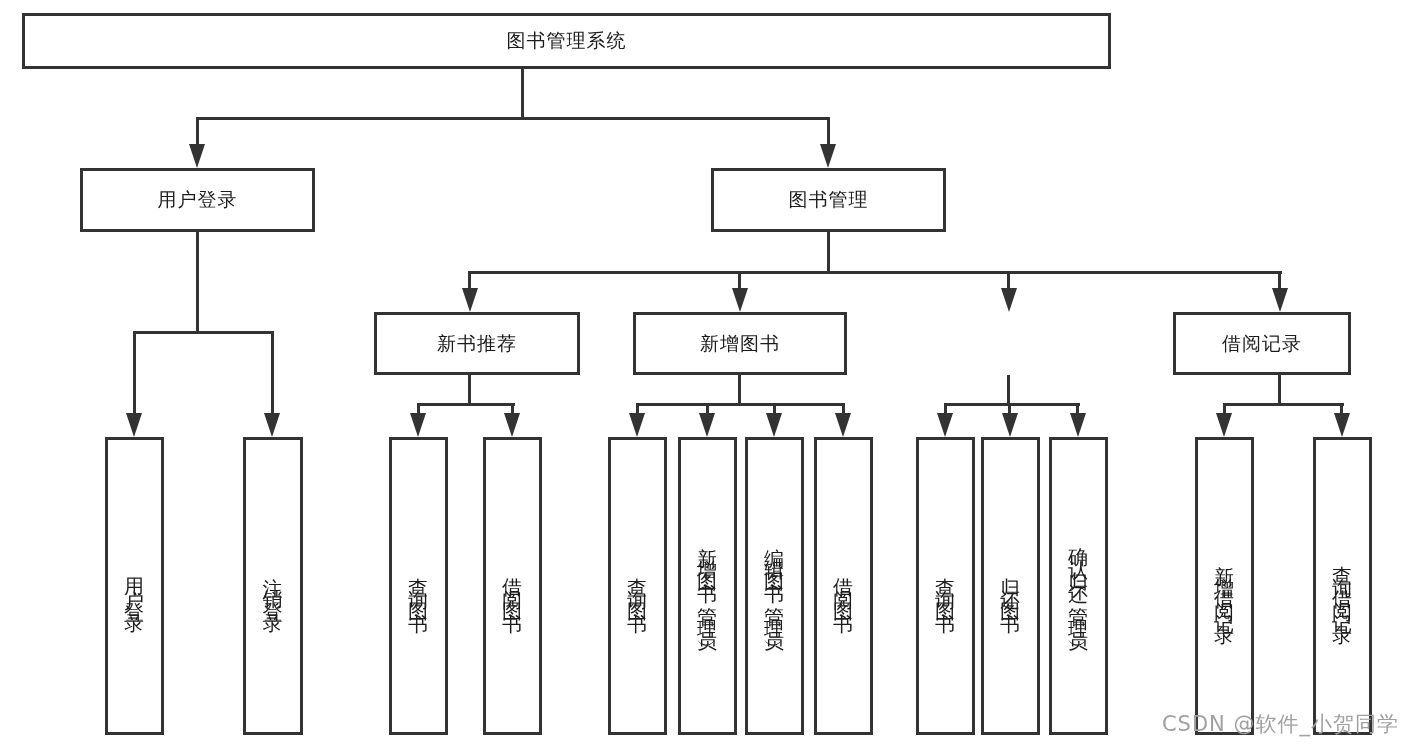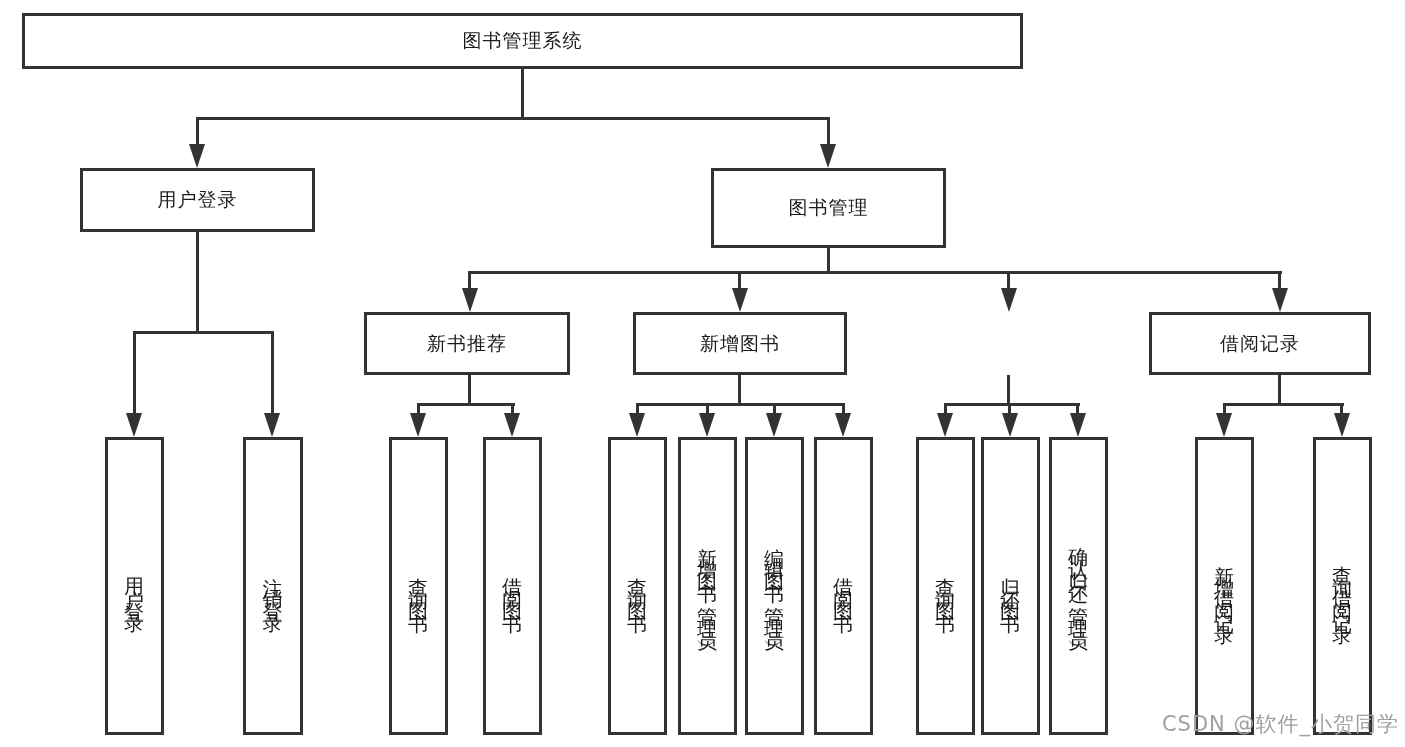--- a/index.html
+++ b/index.html
@@ -55,35 +55,35 @@
     z-index: 5;
     white-space: nowrap;
     text-align: center;
   }
 </style>
 </head>
 <body>
 
 <div id="canvas">
 
-  <div class="box h" style="left:22px;top:13px;width:1001px;height:56px">
+  <div class="box h" style="left:22px;top:13px;width:1089px;height:56px">
     <span>图书管理系统</span>
   </div>
 
   <div class="vline" style="left:521px;top:69px;height:50px"></div>
   <div class="hline" style="left:196px;top:117px;width:634px"></div>
   <div class="vline" style="left:196px;top:117px;height:30px"></div>
   <div class="arrow" style="left:189px;top:144px"></div>
   <div class="vline" style="left:827px;top:117px;height:30px"></div>
   <div class="arrow" style="left:820px;top:144px"></div>
 
   <div class="box h" style="left:80px;top:168px;width:235px;height:64px">
     <span>用户登录</span>
   </div>
-  <div class="box h" style="left:711px;top:168px;width:235px;height:80px">
+  <div class="box h" style="left:711px;top:168px;width:235px;height:64px">
     <span>图书管理</span>
   </div>
 
   <div class="vline" style="left:196px;top:232px;height:102px"></div>
   <div class="hline" style="left:133px;top:331px;width:141px"></div>
   <div class="vline" style="left:133px;top:331px;height:82px"></div>
   <div class="arrow" style="left:126px;top:413px"></div>
   <div class="vline" style="left:271px;top:331px;height:82px"></div>
   <div class="arrow" style="left:264px;top:413px"></div>
 
@@ -91,27 +91,27 @@
   <div class="hline" style="left:468px;top:271px;width:814px"></div>
   <div class="vline" style="left:468px;top:271px;height:20px"></div>
   <div class="arrow" style="left:462px;top:288px"></div>
   <div class="vline" style="left:738px;top:271px;height:20px"></div>
   <div class="arrow" style="left:732px;top:288px"></div>
   <div class="vline" style="left:1007px;top:271px;height:20px"></div>
   <div class="arrow" style="left:1001px;top:288px"></div>
   <div class="vline" style="left:1278px;top:271px;height:20px"></div>
   <div class="arrow" style="left:1272px;top:288px"></div>
 
-  <div class="box h" style="left:364px;top:312px;width:206px;height:63px">
+  <div class="box h" style="left:374px;top:312px;width:206px;height:63px">
     <span>新书推荐</span>
   </div>
   <div class="box h" style="left:633px;top:312px;width:214px;height:63px">
     <span>新增图书</span>
   </div>
-  <div class="box h" style="left:1149px;top:312px;width:222px;height:63px">
+  <div class="box h" style="left:1173px;top:312px;width:178px;height:63px">
     <span>借阅记录</span>
   </div>
 
   <div class="vline" style="left:468px;top:375px;height:31px"></div>
   <div class="hline" style="left:417px;top:403px;width:98px"></div>
   <div class="vline" style="left:417px;top:403px;height:13px"></div>
   <div class="arrow" style="left:410px;top:413px"></div>
   <div class="vline" style="left:511px;top:403px;height:13px"></div>
   <div class="arrow" style="left:504px;top:413px"></div>
 

